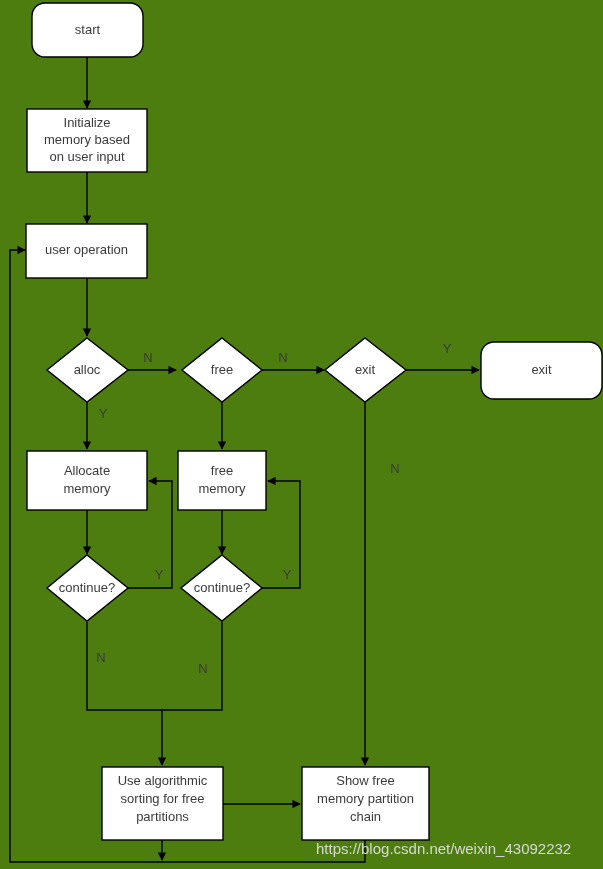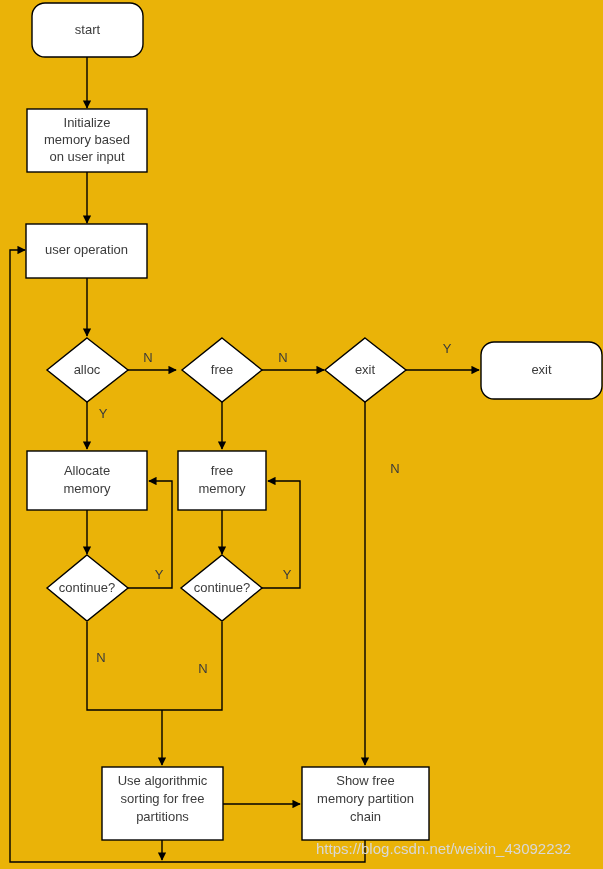--- a/index.html
+++ b/index.html
@@ -9,21 +9,21 @@
     background: #ffffff;
   }
   body {
     font-family: "Liberation Sans", sans-serif;
     color: #000000;
   }
   #flow-root {
     position: relative;
     width: 603px;
     height: 869px;
-    background: #eab308;
+    background: #4d7c0f;
     overflow: hidden;
   }
   #flow-svg {
     position: absolute;
     left: 0;
     top: 0;
     width: 603px;
     height: 869px;
   }
   .node-text {

